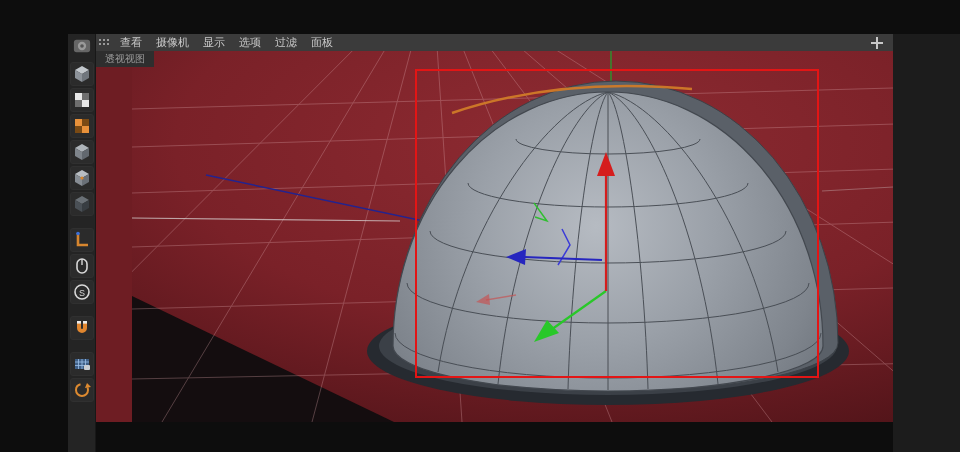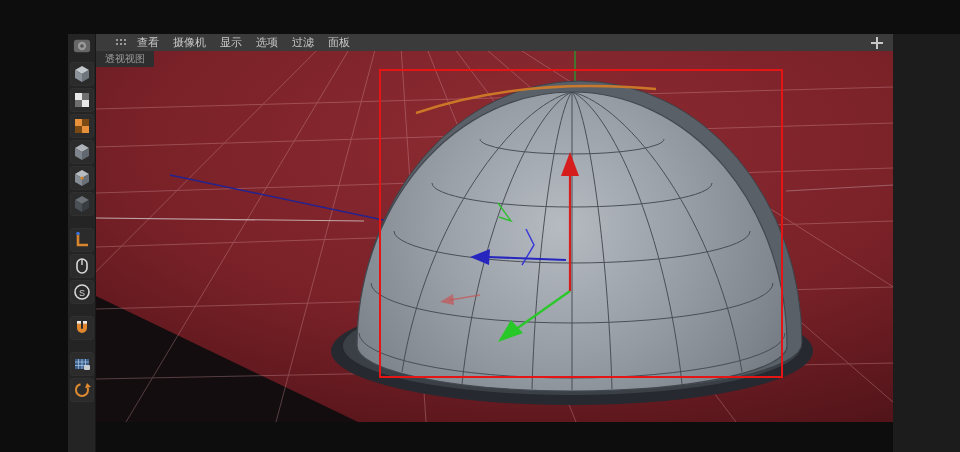--- a/index.html
+++ b/index.html
@@ -18,36 +18,36 @@
     width:24px;height:24px;margin:1px 0;border:1px solid #303030;border-radius:3px;
     background:#2b2b2b;padding:1px;cursor:pointer;box-sizing:border-box;
     display:flex;align-items:center;justify-content:center;
   }
   .tb svg{width:20px;height:20px;display:block}
   .gap{height:10px;flex:none}
   
   .menubar{
     position:absolute;left:96px;top:34px;width:797px;height:17px;
     background:#3b3b3b;display:flex;align-items:center;gap:0;
-    font-size:11px;color:#c9c9c9;box-sizing:border-box;padding-left:19px;
+    font-size:11px;color:#c9c9c9;box-sizing:border-box;padding-left:2px;
   }
   .menubar .item{padding:0 7px;cursor:default;line-height:17px;white-space:nowrap}
   .grip{
     width:11px;height:9px;margin-right:4px;flex:none;
     background-image:radial-gradient(#9a9a9a 1px,transparent 1.2px);
     background-size:4px 4px;background-position:0 0;
   }
   .pan{margin-left:auto;margin-right:10px;position:relative;width:12px;height:12px;flex:none}
   .pan i{position:absolute;background:#c8c8c8;display:block}
   .pan .h{left:0;top:5px;width:12px;height:2px}
   .pan .v{left:5px;top:0;width:2px;height:12px}
   
   .viewport{
     position:absolute;left:96px;top:51px;width:797px;height:371px;
-    background:#6e1d23;overflow:hidden;
+    background:#6e1d23;overflow:hidden;padding-left:36px;
   }
   .tab{
     position:absolute;left:0;top:0;z-index:5;background:#2e2e2e;color:#9b9b9b;
     font-size:10px;padding:2px 9px;line-height:12px;
   }
   .right-strip{position:absolute;left:893px;top:34px;width:67px;height:418px;background:#1c1c1c}
 </style>
 </head>
 <body>
 

